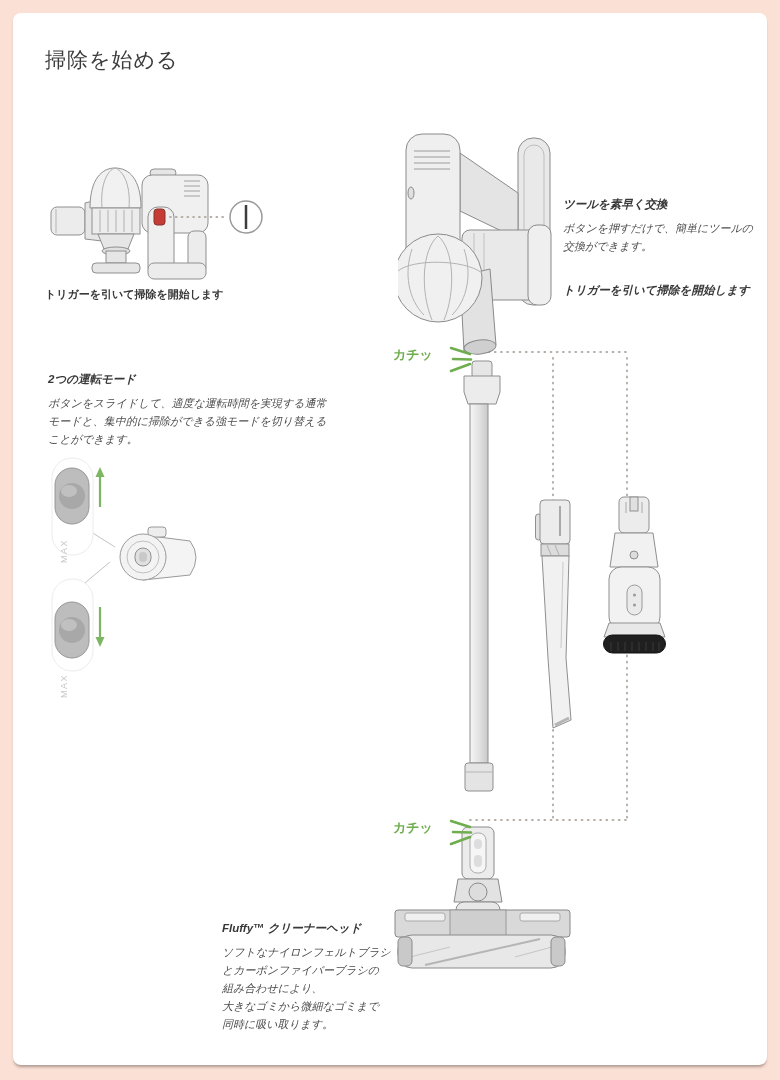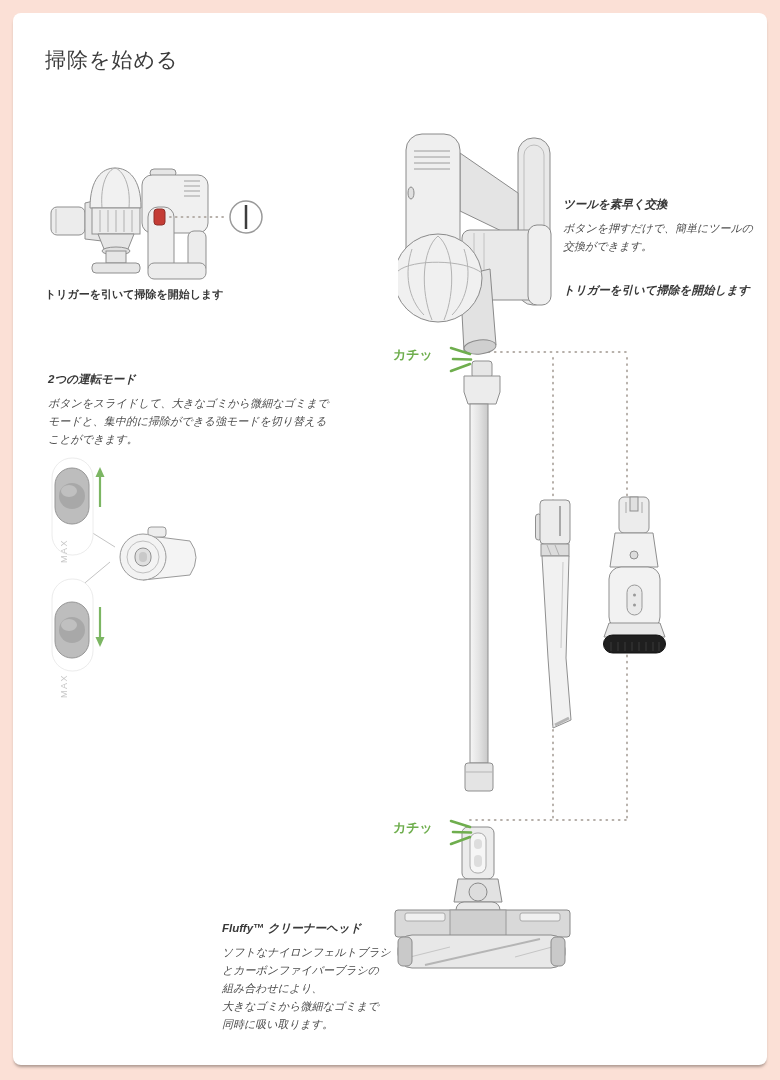--- a/index.html
+++ b/index.html
@@ -79,21 +79,21 @@
     <g>
       <circle cx="196" cy="64" r="16" fill="#ffffff" stroke="#9a9a9a" stroke-width="1.5"></circle>
       <line x1="196" y1="52" x2="196" y2="76" stroke="#3d3d3d" stroke-width="2.5"></line>
     </g>
   </svg>
 
   <div class="caption" style="left:32px;top:274px;">トリガーを引いて掃除を開始します</div>
 
   <div class="tb" style="left:35px;top:347px;margin-top:12px;">
     <div class="h">2つの運転モード</div>
-    <div class="b">ボタンをスライドして、大きなゴミから微細なゴミまで
+    <div class="b">ボタンをスライドして、適度な運転時間を実現する通常
 モードと、集中的に掃除ができる強モードを切り替える
 ことができます。</div>
   </div>
 
   <svg class="ill" style="left:37px;top:442px;" width="170" height="240" viewBox="0 0 170 240">
 
     <line x1="33" y1="72" x2="65" y2="92" stroke="#c4c4c4" stroke-width="1"></line>
     <line x1="30" y1="132" x2="60" y2="107" stroke="#c4c4c4" stroke-width="1"></line>
 
     <g stroke="#9a9a9a" stroke-width="1">

